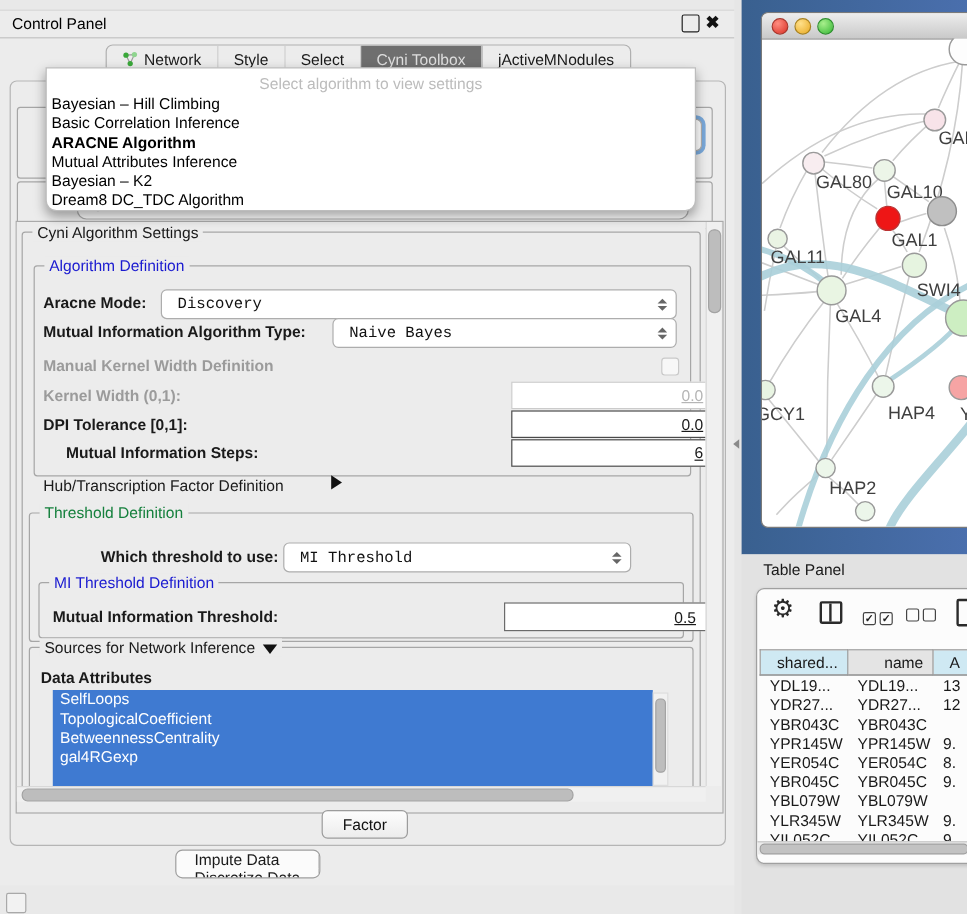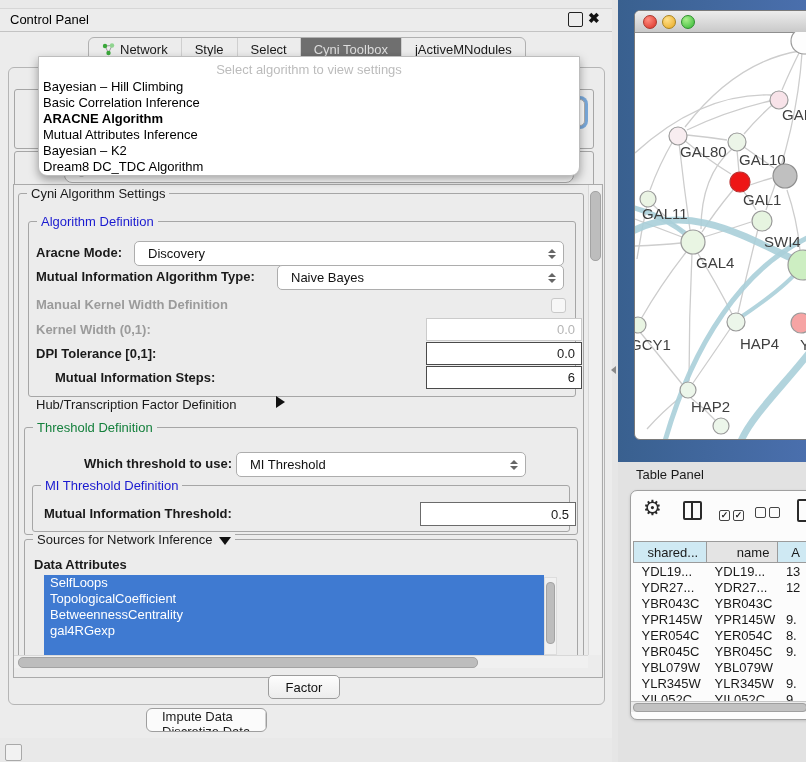--- a/index.html
+++ b/index.html
@@ -29,21 +29,21 @@
 
   
   .cyni-panel{left:8px;top:58px;width:595px;height:636px;border:1px solid #b5b5b5;border-radius:6px;}
 
   
   .gb{border:1px solid #a6a6a6;border-radius:3px;}
   .gb-title{position:absolute;top:-8px;left:8px;background:#ececec;padding:0 4px;font-size:13px;}
   .gb-hid1{left:14px;top:80px;width:578px;height:58px;}
   .gb-hid2{left:14px;top:142px;width:578px;height:38px;}
   .combo{background:#fff;border:1px solid #adadad;border-radius:5px;display:flex;align-items:center;}
-  .combo .val{flex:1;padding-left:13px;font-size:13px;color:#111;}
+  .combo .val{flex:1;padding-left:13px;font-size:13px;color:#111;font-family:Liberation Mono, monospace;}
   .focus-combo{left:60px;top:90px;width:523px;height:25px;box-shadow:0 0 0 3px #79a8d9;}
   .ghost-combo{left:64px;top:146px;width:508px;height:26px;border-radius:8px;}
   .ghost-combo .val{color:#b9b9b9;}
 
   
   .popup{left:38px;top:47px;width:540px;height:118px;background:#fff;border:1px solid #bdbdbd;
          border-radius:0 0 9px 9px;box-shadow:0 4px 10px rgba(0,0,0,.35);z-index:40;}
   .popup-head{text-align:center;color:#bcbcbc;font-size:13px;padding-top:5px;height:17px;}
   .popup-item{font-size:13px;line-height:16px;padding-left:4px;color:#000;white-space:nowrap;}
   .popup-item.bold{font-weight:700;}
@@ -63,22 +63,22 @@
   .gb-ad{left:14px;top:36px;width:546px;height:174px;}
   .gb-ad>.gb-title{color:#1a1ad0;}
   .gb-td{left:10px;top:242px;width:552px;height:106px;}
   .gb-td>.gb-title{color:#15803d;}
   .gb-mit{left:18px;top:300px;width:536px;height:45px;}
   .gb-mit>.gb-title{color:#1a1ad0;}
   .gb-src{left:10px;top:354px;width:552px;height:140px;}
 
   .flabel{font-weight:700;font-size:13px;white-space:nowrap;}
   .flabel.dis{color:#9b9b9b;}
-  .field{background:#fff;text-align:right;font-size:13px;padding:0 6px;display:flex;
-         align-items:center;justify-content:flex-end;}
+  .field{background:#fff;text-align:right;font-size:13px;padding:0 17px;display:flex;
+         align-items:center;justify-content:flex-end;text-decoration:underline;}
   .spin{margin-left:auto;margin-right:7px;display:flex;flex-direction:column;gap:2px;}
   .spin i{display:block;width:0;height:0;border-left:4px solid transparent;border-right:4px solid transparent;}
   .spin .up{border-bottom:4px solid #666;}
   .spin .dn{border-top:4px solid #666;}
   .checkbox{width:13px;height:13px;border:1px solid #c9c9c9;border-radius:3px;background:#f7f7f7;}
   .tri-right{width:0;height:0;border-top:6px solid transparent;border-bottom:6px solid transparent;
              border-left:9px solid #111;}
   .tri-down{display:inline-block;width:0;height:0;border-left:6px solid transparent;
             border-right:6px solid transparent;border-top:8px solid #111;vertical-align:-1px;margin-left:6px;}
 

